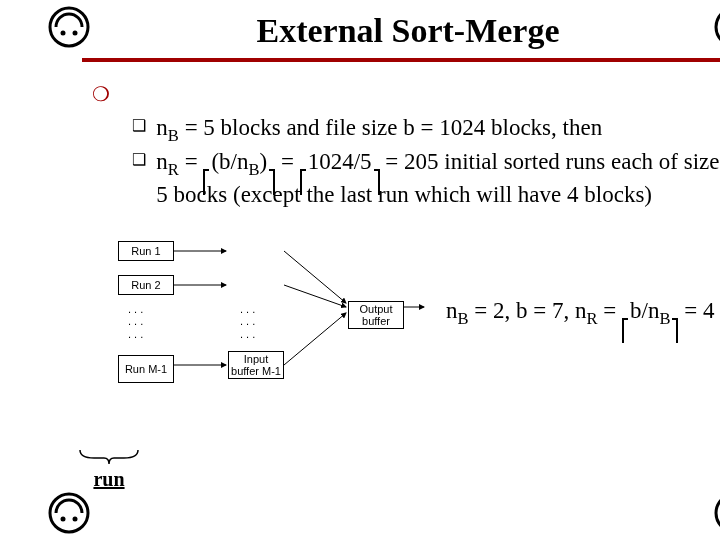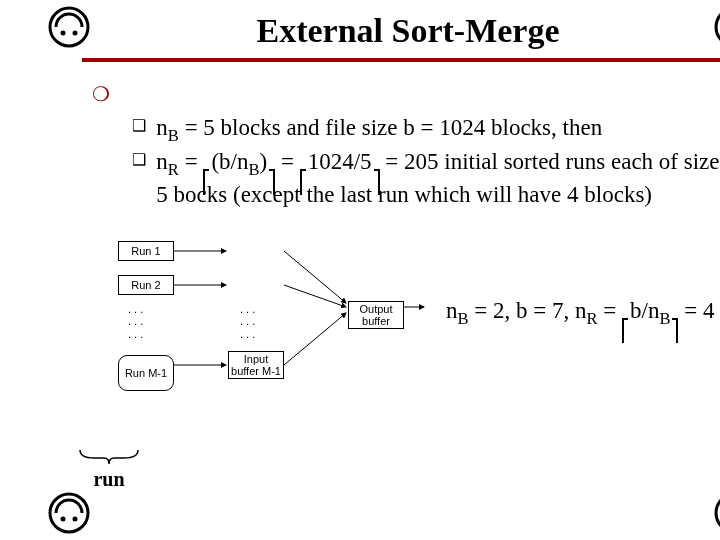--- a/index.html
+++ b/index.html
@@ -19,21 +19,21 @@
   .level2 { display: flex; gap: 10px; padding-left: 40px; margin-bottom: 2px; }
   .marker2 { font-size: 16px; line-height: 1.45; }
   .sub { vertical-align: sub; font-size: 0.72em; }
   .figure-row { display: flex; align-items: center; gap: 20px; margin-top: 28px; margin-left: 36px; }
   .figure { position: relative; width: 308px; height: 152px; }
   .fbox { position: absolute; border: 1px solid #000; font-size: 11px; font-family: Arial, sans-serif; display: flex; align-items: center; justify-content: center; text-align: center; line-height: 1.1; background: #fff; }
   .dots { position: absolute; font-size: 11px; font-family: Arial, sans-serif; line-height: 1.1; }
   .rightexpr { font-size: 23px; white-space: nowrap; }
   .brace-wrap { position: absolute; left: 36px; top: 448px; display:flex; flex-direction: column; align-items:center; }
   .brace-svg { width: 62px; height: 18px; }
-  .brace-label { font-size: 20px; font-weight: bold; margin-top: 2px; }
+  .brace-label { font-size: 20px; font-weight: bold; margin-top: 2px; text-decoration: underline; }
   .pagenum { position: absolute; bottom: 8px; left: 0; right: 0; text-align: center; font-size: 16px; font-family: Arial, sans-serif; }
   .ceil-l, .ceil-r { display:inline-block; position:relative; }
   .ceil-l::before { content:""; position:absolute; left:0; top:0; width:6px; height:2px; background:#000; }
   .ceil-l::after  { content:""; position:absolute; left:0; top:0; width:2px; height:1.1em; background:#000; }
   .ceil-r::before { content:""; position:absolute; right:0; top:0; width:6px; height:2px; background:#000; }
   .ceil-r::after  { content:""; position:absolute; right:0; top:0; width:2px; height:1.1em; background:#000; }
   .ceil-pad { padding: 0 4px; }
 </style>
 </head>
 <body>
@@ -88,21 +88,21 @@
       <span class="marker2">❑</span>
       <span><span>n</span><span class="sub">R</span><span> = </span><span class="ceil-l ceil-pad"></span><span>(b/n</span><span class="sub">B</span><span>)</span><span class="ceil-r ceil-pad"></span><span> = </span><span class="ceil-l ceil-pad"></span><span>1024/5</span><span class="ceil-r ceil-pad"></span><span> = 205 initial sorted runs each of size 5 bocks (except the last run which will have 4 blocks)</span></span>
     </div>
   </div>
 
   <div class="figure-row">
     <div class="figure">
       <div class="fbox" style="left:0; top:4px; width:56px; height:20px;">Run 1</div>
       <div class="fbox" style="left:0; top:38px; width:56px; height:20px;">Run 2</div>
       <div class="dots" style="left:10px; top:66px;">.&nbsp;.&nbsp;.<br>.&nbsp;.&nbsp;.<br>.&nbsp;.&nbsp;.</div>
-      <div class="fbox" style="left:0; top:118px; width:56px; height:36px;border-radius:9px;">Run M-1</div>
+      <div class="fbox" style="left:0; top:118px; width:56px; height:28px;">Run M-1</div>
 
       <div class="dots" style="left:122px; top:66px;">.&nbsp;.&nbsp;.<br>.&nbsp;.&nbsp;.<br>.&nbsp;.&nbsp;.</div>
       <div class="fbox" style="left:110px; top:114px; width:56px; height:28px;">Input buffer M-1</div>
 
       <div class="fbox" style="left:230px; top:64px; width:56px; height:28px;">Output buffer</div>
 
       <svg style="position:absolute; left:0; top:0; width:308px; height:152px; pointer-events:none;">
         <defs>
             <marker id="ah" markerWidth="6" markerHeight="6" refX="5" refY="3" orient="auto">
               <path d="M0,0 L6,3 L0,6 z" fill="#000"></path>

